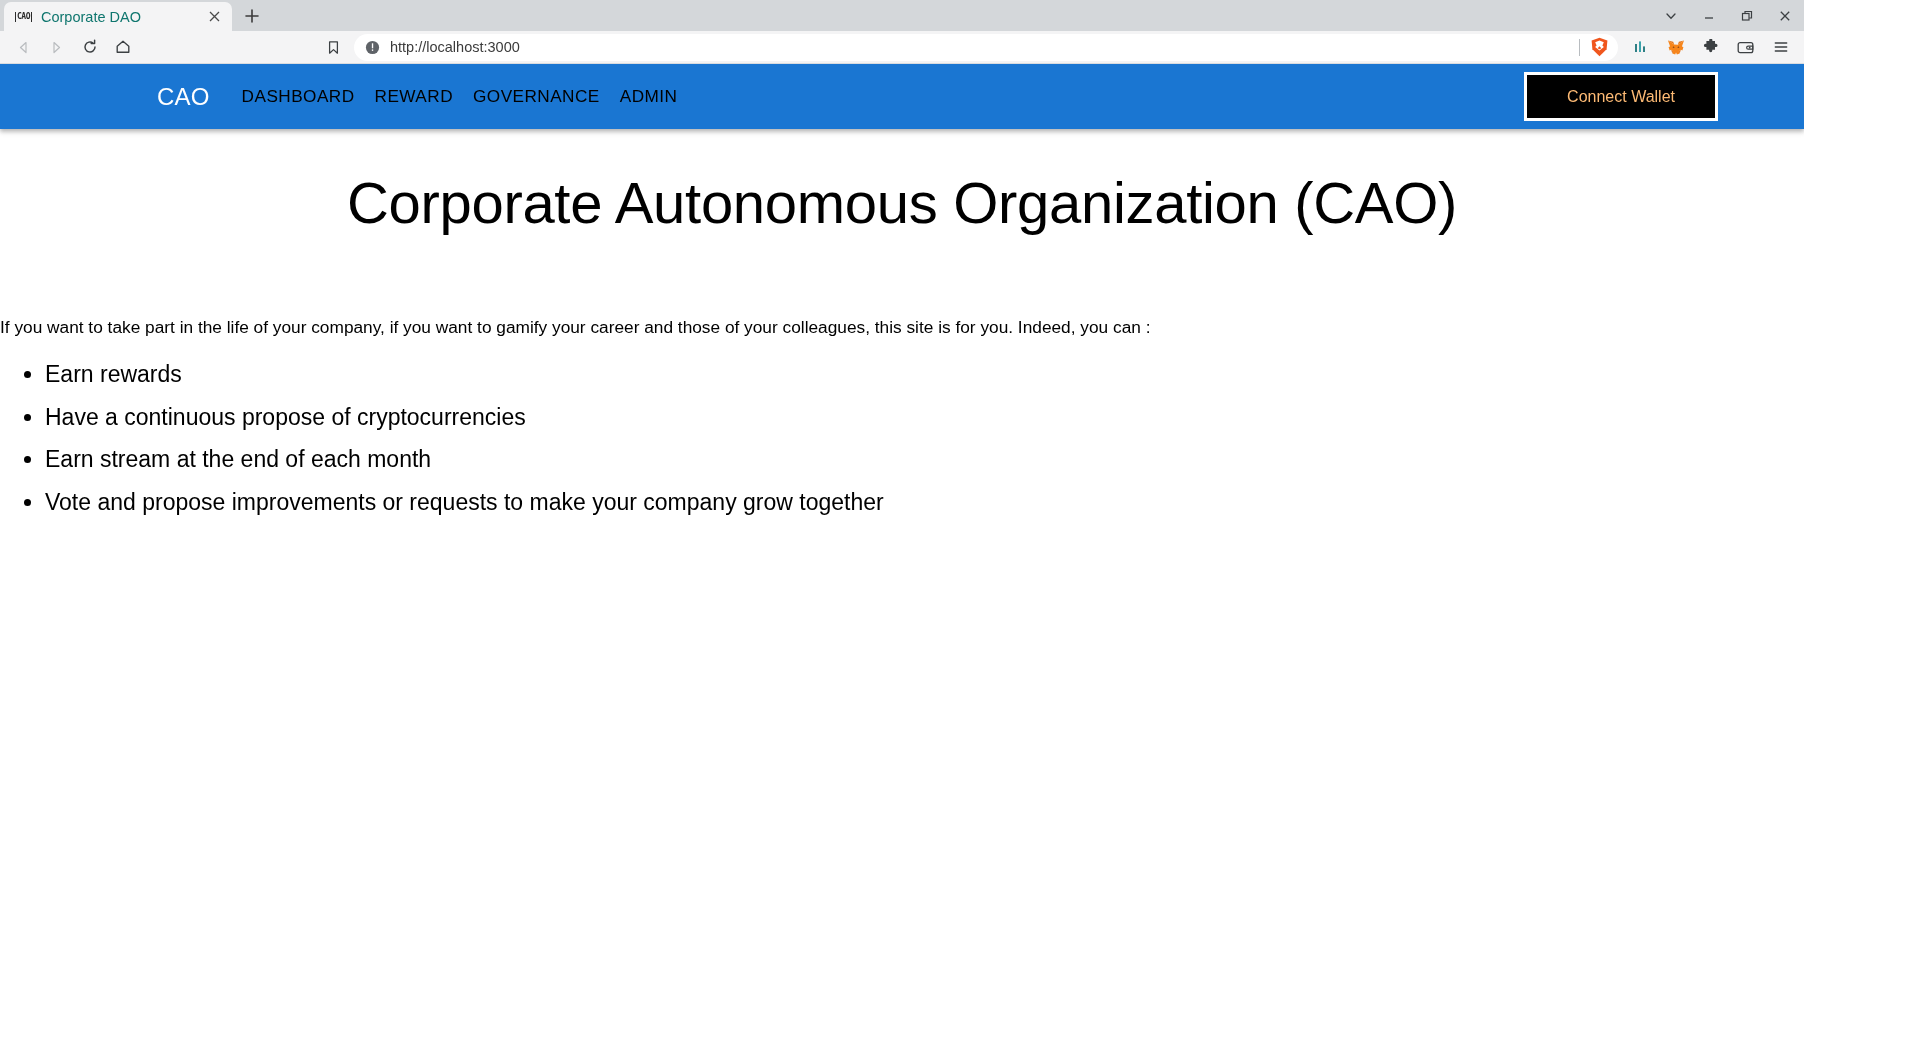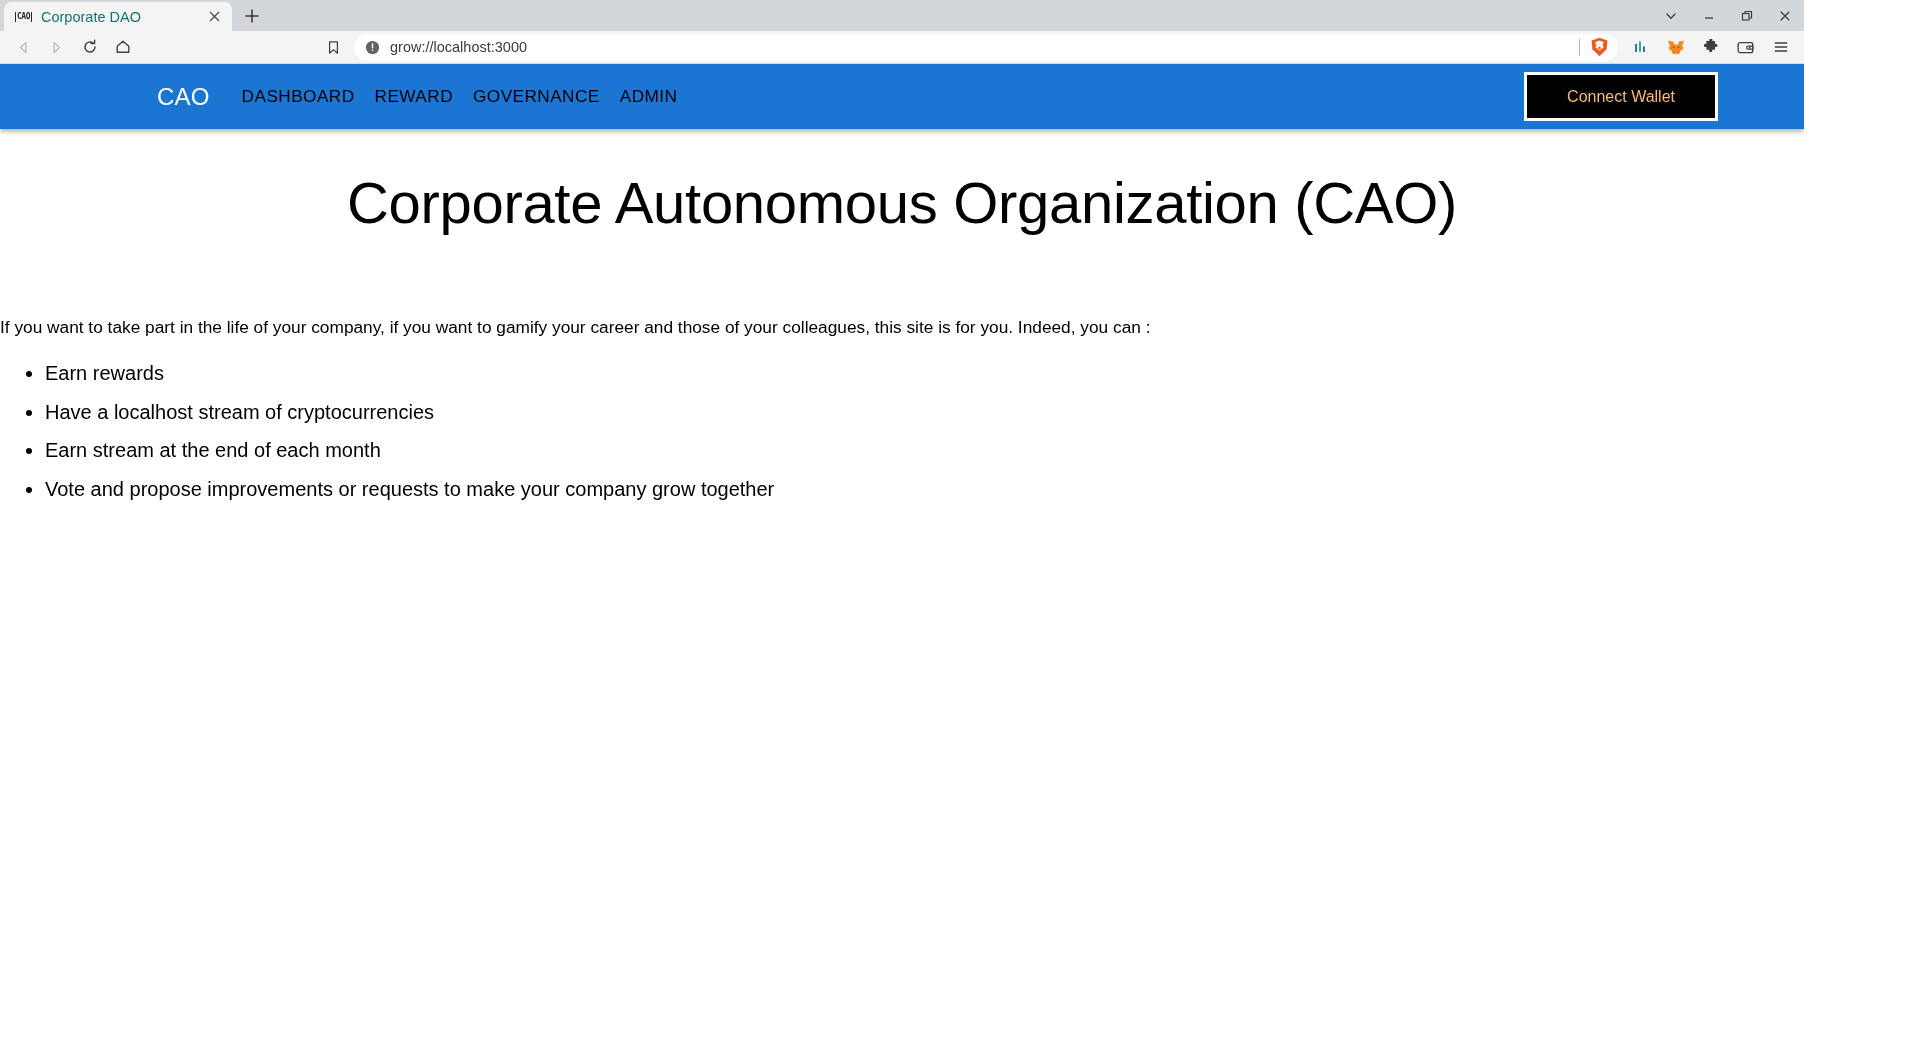--- a/index.html
+++ b/index.html
@@ -208,21 +208,21 @@
   .intro {
     font-size: 17.3px;
     line-height: 1.3;
     margin-bottom: 22px;
   }
   .bullets {
     list-style: disc;
     padding-left: 45px;
   }
   .bullets li {
-    font-size: 20px;
+    font-size: 23px;
     line-height: 1.3;
     margin-bottom: 12.5px;
   }
 </style>
 </head>
 <body>
 
 <div class="browser">
 
   <div class="tabstrip">
@@ -300,21 +300,21 @@
     </div>
 
     <div class="urlbar">
       <span class="url-info">
         <svg width="15" height="15" viewBox="0 0 15 15">
           <circle cx="7.5" cy="7.5" r="6.6" fill="#5f6368"></circle>
           <rect x="6.85" y="3.3" width="1.35" height="5" fill="#ffffff"></rect>
           <rect x="6.85" y="9.4" width="1.35" height="1.5" fill="#ffffff"></rect>
         </svg>
       </span>
-      <span class="url-text" title="Search or enter address">grow://localhost:3000</span>
+      <span class="url-text" title="Search or enter address">http://localhost:3000</span>
       <span class="url-sep"></span>
       <span class="brave-shield">
         <svg width="19" height="20" viewBox="0 0 19 20">
           <path d="M9.5 0.8 L17.4 3.4 L16.6 12.2 L9.5 19.2 L2.4 12.2 L1.6 3.4 Z" fill="#f0561d"></path>
           <path d="M9.5 3.6 L5.2 5.3 L6.6 8.4 L5.1 10.1 L9.5 13.6 L13.9 10.1 L12.4 8.4 L13.8 5.3 Z" fill="#ffffff"></path>
           <path d="M9.5 9.2 L7.6 11.2 L9.5 12.3 L11.4 11.2 Z" fill="#f0561d"></path>
         </svg>
       </span>
     </div>
 
@@ -370,20 +370,20 @@
       <div class="nav-spacer"></div>
       <button class="connect-wallet">Connect Wallet</button>
     </div>
 
     <h1 class="page-title">Corporate Autonomous Organization (CAO)</h1>
 
     <div class="content">
       <p class="intro">If you want to take part in the life of your company, if you want to gamify your career and those of your colleagues, this site is for you. Indeed, you can :</p>
       <ul class="bullets">
         <li>Earn rewards</li>
-        <li>Have a localhost stream of cryptocurrencies</li>
+        <li>Have a continuous propose of cryptocurrencies</li>
         <li>Earn stream at the end of each month</li>
         <li>Vote and propose improvements or requests to make your company grow together</li>
       </ul>
     </div>
 
   </div>
 </div>
 
 </body></html>

